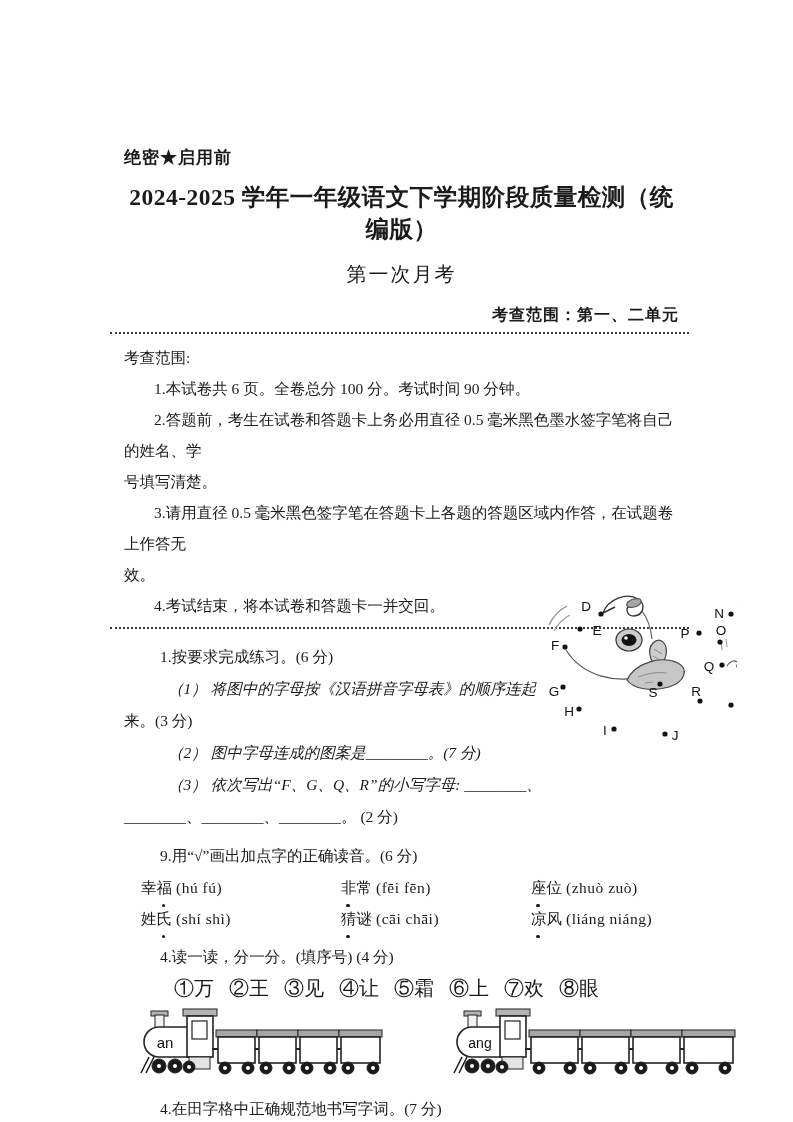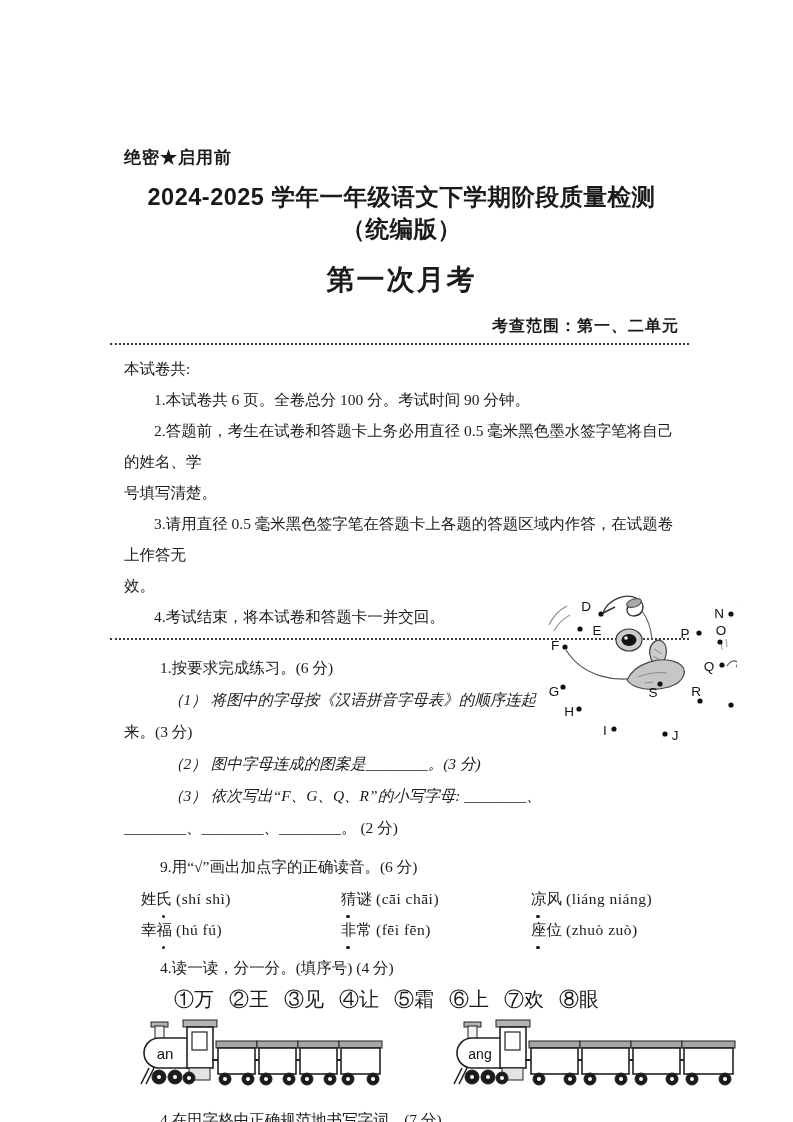--- a/index.html
+++ b/index.html
@@ -12,23 +12,23 @@
     color:#1a1a1a;
     font-family:"Liberation Serif","DejaVu Serif",serif;
     font-size:15.5px;
     overflow:hidden;
   }
   .content { padding:146px 58px 0 68px; }
   .classification { font-size:17px; font-weight:600; letter-spacing:1px; }
   .title {
     margin-top:12px; text-align:center;
     font-size:23.5px; font-weight:bold; letter-spacing:0.5px;
-    font-family:Liberation Sans, sans-serif;
-  }
-  .subtitle { margin-top:16px; text-align:center; font-size:28px; font-weight:bold; letter-spacing:2px; }
+    font-family:Liberation Serif, serif;
+  }
+  .subtitle { margin-top:16px; text-align:center; font-size:20px; font-weight:normal; letter-spacing:2px; }
   .scope { margin-top:17px; text-align:right; font-size:16px; font-weight:bold; letter-spacing:1px; }
   .dotline { border:none; border-top:2.5px dotted #3a3a3a; margin:6px -10px 0 -14px; height:0; }
   .notice { padding-top:8px; }
   .notice .ln { line-height:31px; }
   .indent2 { text-indent:30px; }
   .indent3 { text-indent:36px;margin-top:7px; }
   .indent4 { text-indent:44px;font-style:italic; }
   .main { padding-top:5px; position:relative; }
   .main .ln { line-height:32px; }
   .pinyin-grid {
@@ -58,50 +58,50 @@
   <div class="content">
 
     <div class="classification">绝密★启用前</div>
     <div class="title">2024-2025 学年一年级语文下学期阶段质量检测（统编版）</div>
     <div class="subtitle">第一次月考</div>
     <div class="scope">考查范围：第一、二单元</div>
 
     <hr class="dotline">
 
     <div class="notice">
-      <div class="ln">本试卷共:</div>
+      <div class="ln">考查范围:</div>
       <div class="ln indent2">1.本试卷共 6 页。全卷总分 100 分。考试时间 90 分钟。</div>
       <div class="ln indent2">2.答题前，考生在试卷和答题卡上务必用直径 0.5 毫米黑色墨水签字笔将自己的姓名、学</div>
       <div class="ln">号填写清楚。</div>
       <div class="ln indent2">3.请用直径 0.5 毫米黑色签字笔在答题卡上各题的答题区域内作答，在试题卷上作答无</div>
       <div class="ln">效。</div>
       <div class="ln indent2">4.考试结束，将本试卷和答题卡一并交回。</div>
     </div>
 
     <hr class="dotline">
 
     <div class="main">
 
       <div class="ln indent3">1.按要求完成练习。(6 分)</div>
       <div class="ln indent4">（1） 将图中的字母按《汉语拼音字母表》的顺序连起</div>
       <div class="ln">来。(3 分)</div>
-      <div class="ln indent4">（2） 图中字母连成的图案是________。(3 分)</div>
+      <div class="ln indent4">（2） 图中字母连成的图案是________。(7 分)</div>
       <div class="ln indent4">（3） 依次写出“F、G、Q、R”的小写字母: ________、</div>
       <div class="ln">________、________、________。 (2 分)</div>
       <div class="ln indent3">9.用“√”画出加点字的正确读音。(6 分)</div>
 
+      <div class="pinyin-grid">
+        <div><span>幸</span><span class="dotted-char">福</span><span></span><span class="pinyin">(hú  fú)</span></div>
+        <div><span></span><span class="dotted-char">非</span><span>常</span><span class="pinyin">(fēi  fēn)</span></div>
+        <div><span></span><span class="dotted-char">座</span><span>位</span><span class="pinyin">(zhuò  zuò)</span></div>
+      </div>
       <div class="pinyin-grid">
         <div><span>姓</span><span class="dotted-char">氏</span><span></span><span class="pinyin">(shí  shì)</span></div>
         <div><span></span><span class="dotted-char">猜</span><span>谜</span><span class="pinyin">(cāi  chāi)</span></div>
         <div><span></span><span class="dotted-char">凉</span><span>风</span><span class="pinyin">(liáng  niáng)</span></div>
-      </div>
-      <div class="pinyin-grid">
-        <div><span>幸</span><span class="dotted-char">福</span><span></span><span class="pinyin">(hú  fú)</span></div>
-        <div><span></span><span class="dotted-char">非</span><span>常</span><span class="pinyin">(fēi  fēn)</span></div>
-        <div><span></span><span class="dotted-char">座</span><span>位</span><span class="pinyin">(zhuò  zuò)</span></div>
       </div>
 
       <div class="ln indent3">4.读一读，分一分。(填序号) (4 分)</div>
 
       <div class="options-row">
         <span>①万</span>
         <span>②王</span>
         <span>③见</span>
         <span>④让</span>
         <span>⑤霜</span>

